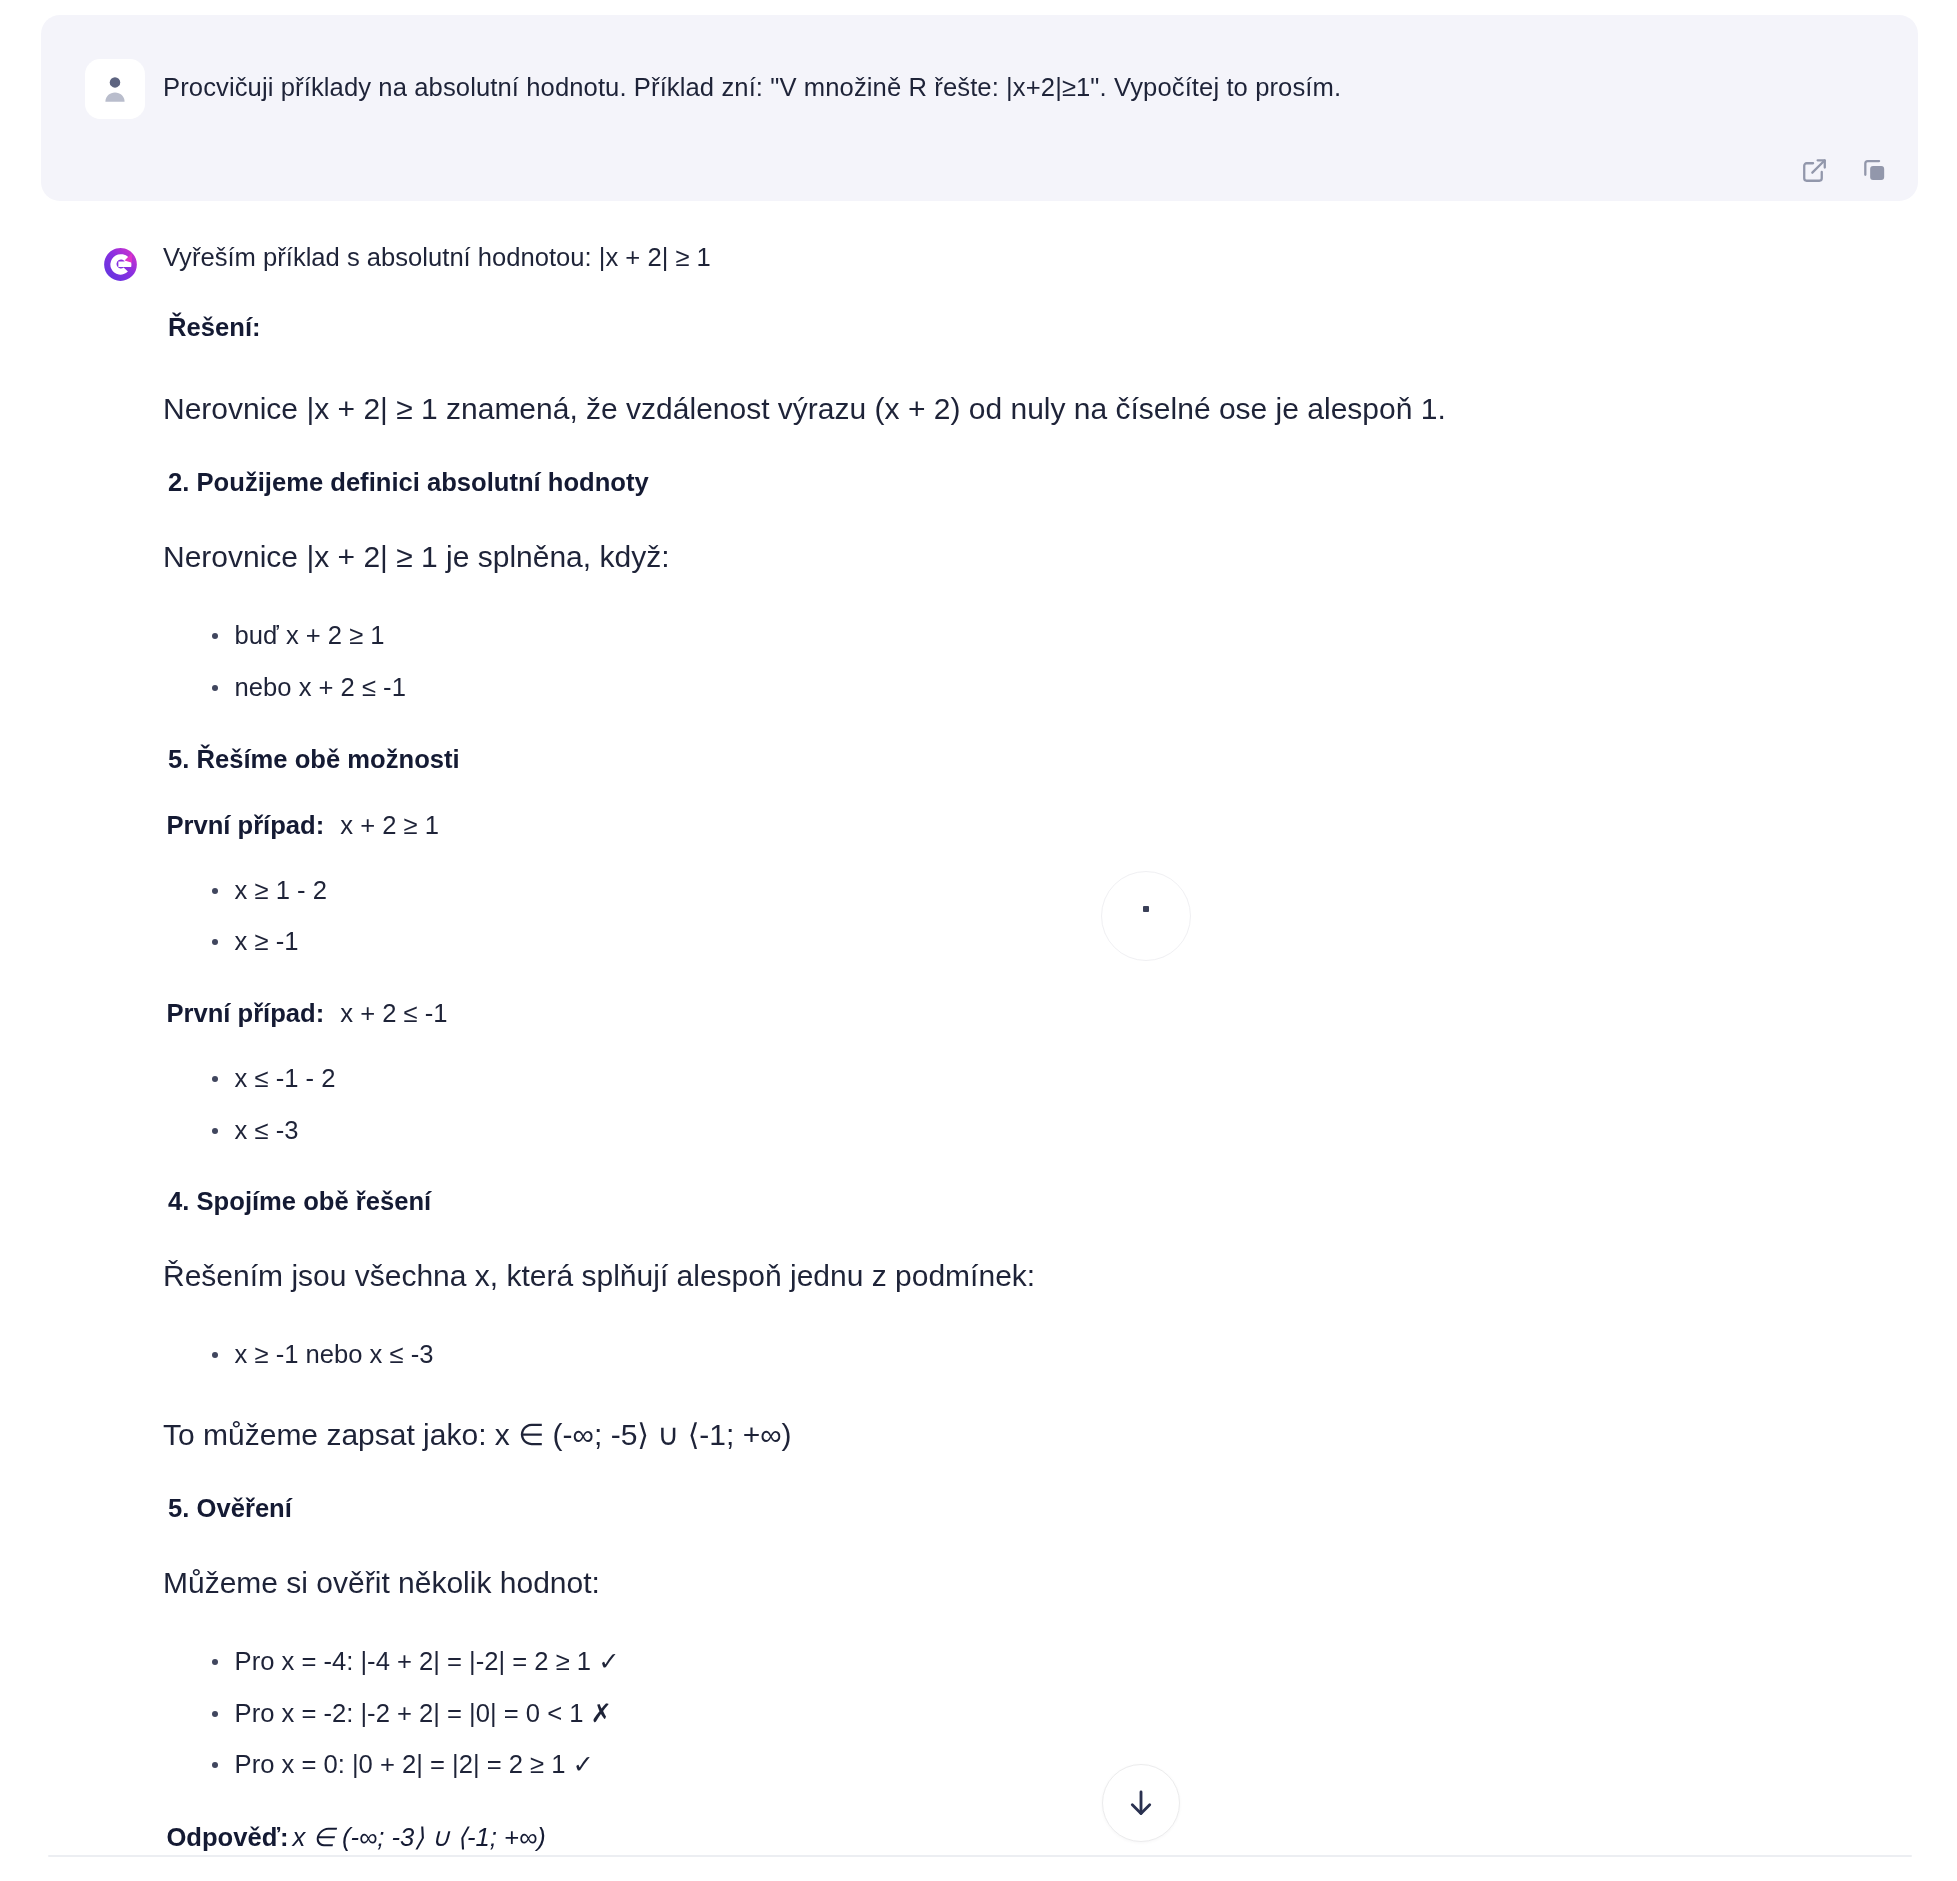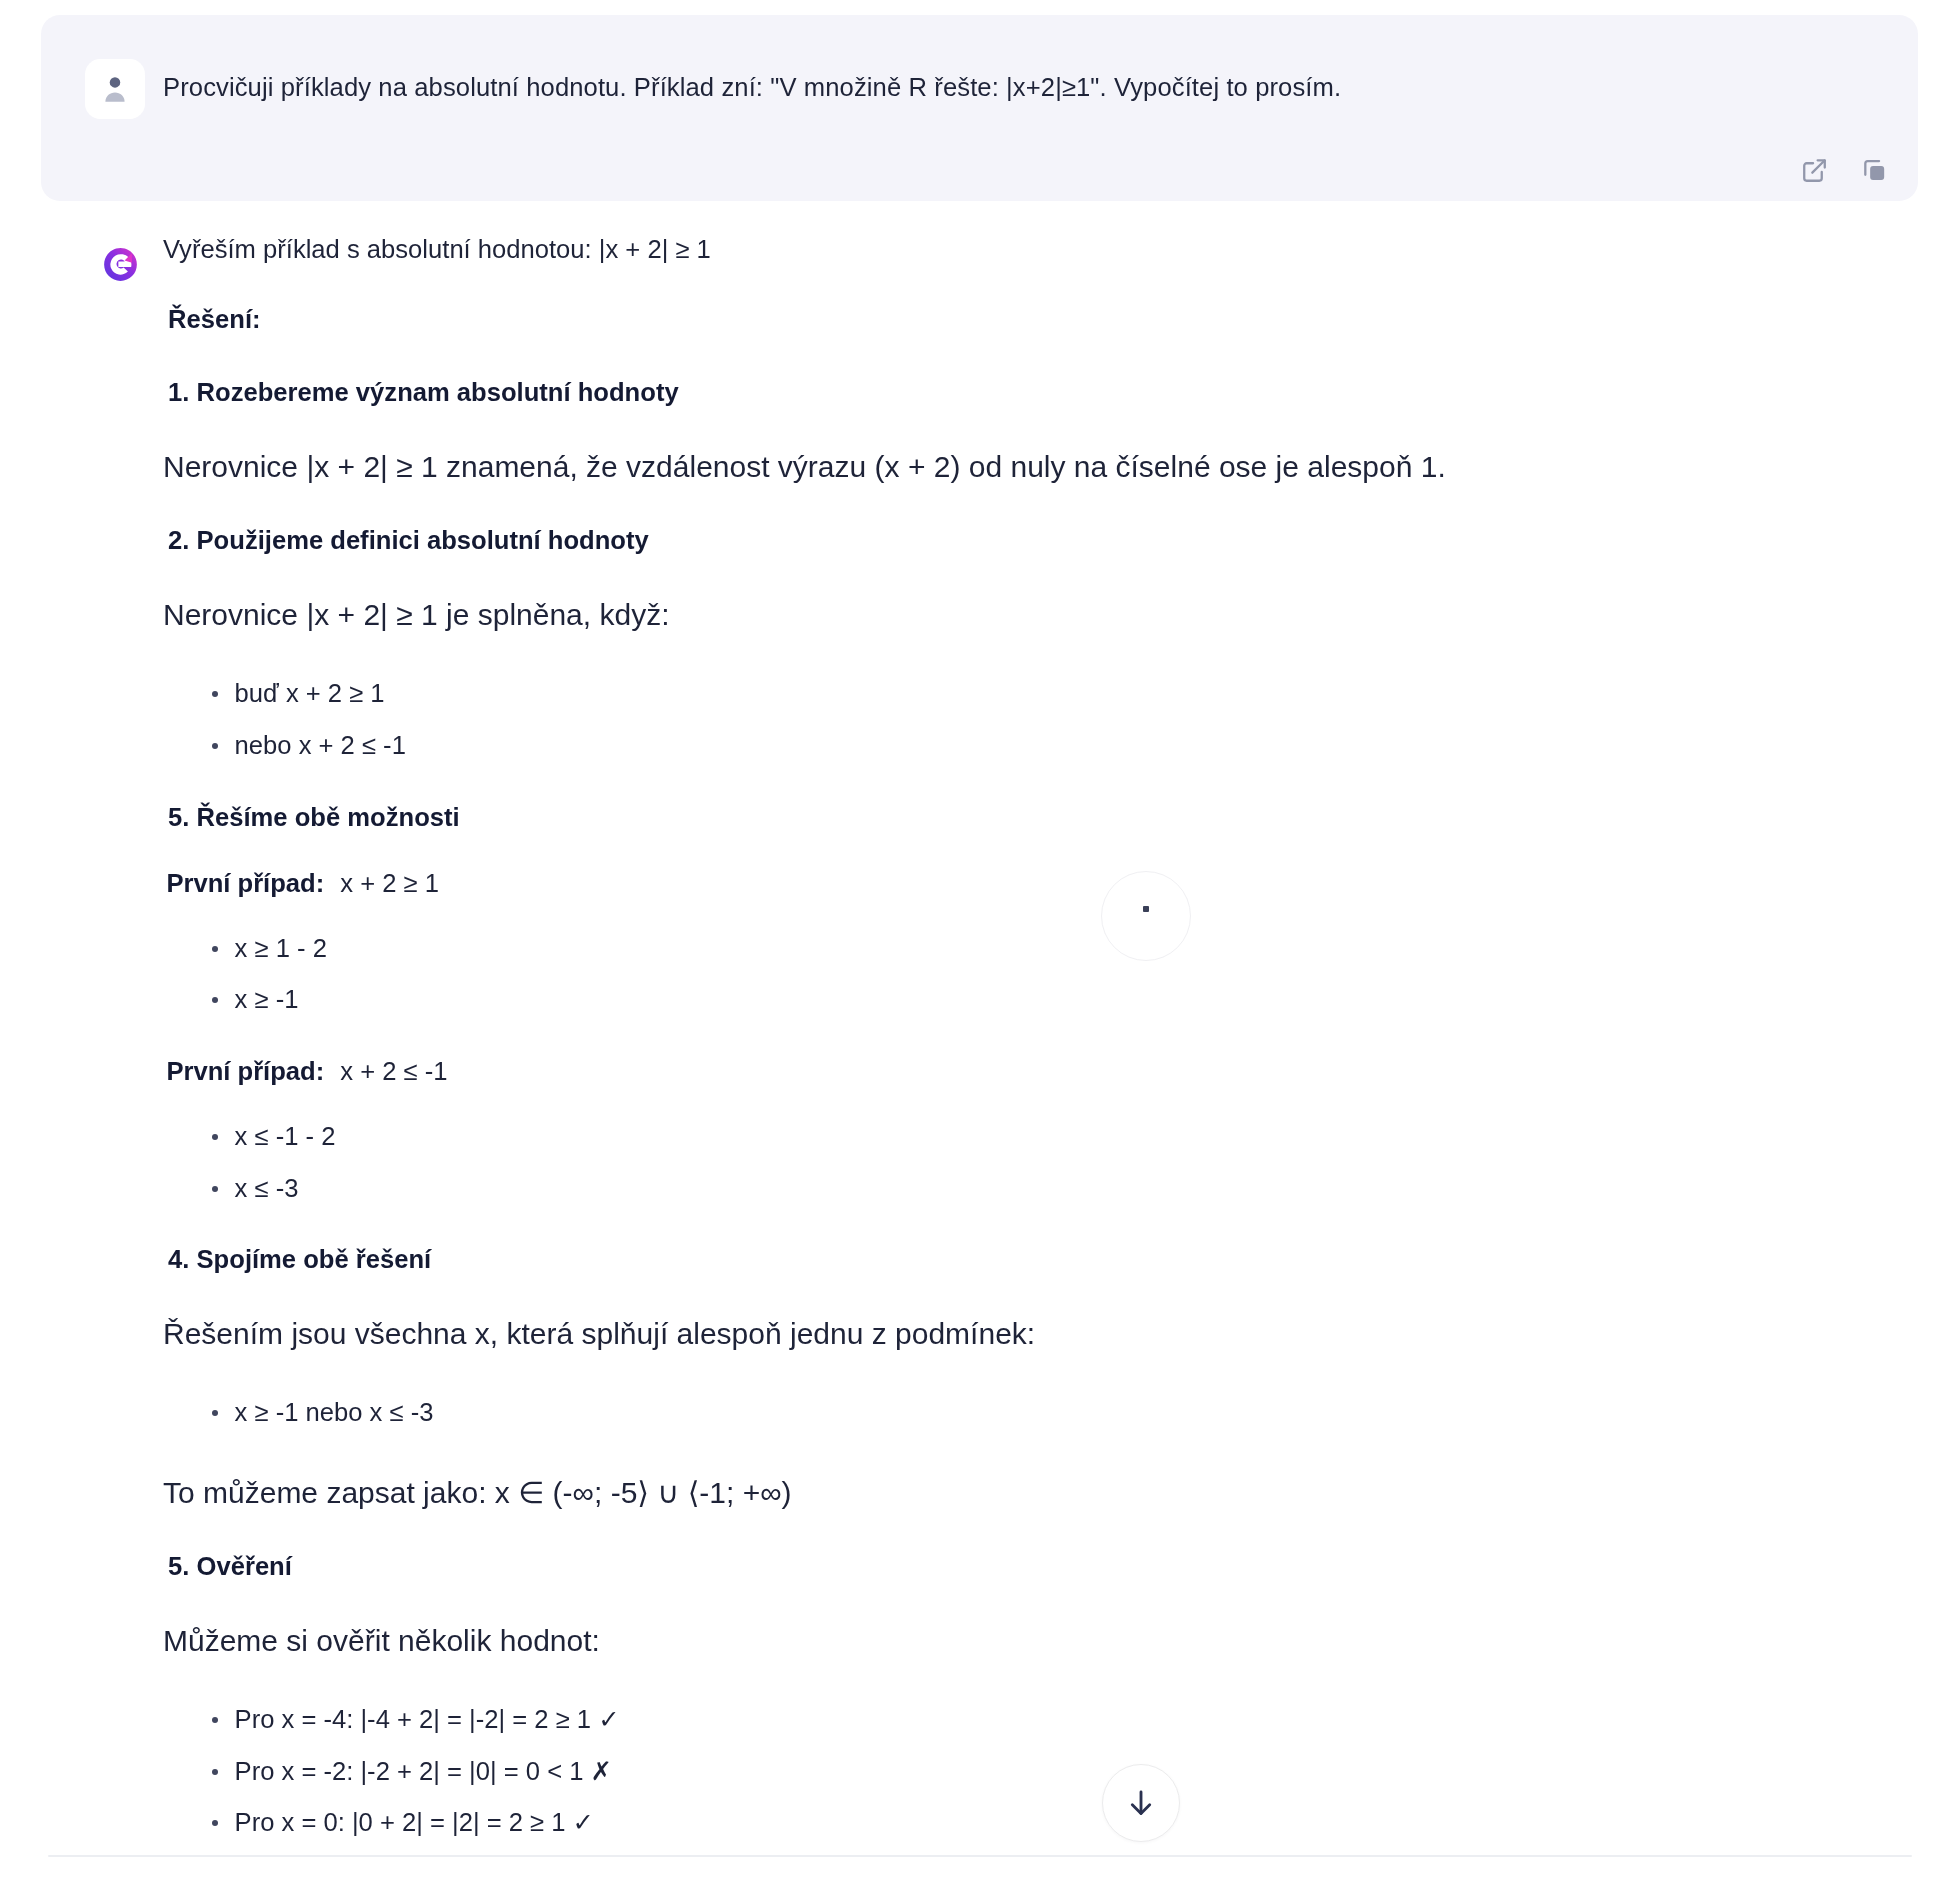--- a/index.html
+++ b/index.html
@@ -101,21 +101,21 @@
     position: absolute;
     left: 122px;
     top: 0;
     width: 1704px;
   }
 
   .lead-line {
     font-size: 25.6px;
     line-height: 1.5;
     color: #1e2338;
-    margin: 0 0 37px 0;
+    margin: 8px 0 37px 0;
   }
   .res-head {
     font-size: 25.6px;
     font-weight: bold;
     color: #141a33;
     margin: 0 0 44px 5.1px;
   }
   .sec-head {
     font-size: 25.6px;
     font-weight: bold;
@@ -269,21 +269,20 @@
         <path d="M31.6 8.4 24.2 15.9l7.6 2.2z" fill="#e033c8"></path>
       </svg>
     </div>
 
     <div class="bot-body">
 
       <p class="lead-line">Vyřeším příklad s absolutní hodnotou: |x + 2| ≥ 1</p>
 
       <div class="res-head">Řešení:</div>
 
-      <div class="sec-head">1. Rozebereme význam absolutní hodnoty</div>
       <p class="para">Nerovnice |x + 2| ≥ 1 znamená, že vzdálenost výrazu (x + 2) od nuly na číselné ose je alespoň 1.</p>
 
       <div class="sec-head">2. Použijeme definici absolutní hodnoty</div>
       <p class="para">Nerovnice |x + 2| ≥ 1 je splněna, když:</p>
       <ul class="blist">
         <li>buď x + 2 ≥ 1</li>
         <li>nebo x + 2 ≤ -1</li>
       </ul>
 
       <div class="sec-head">5. Řešíme obě možnosti</div>

